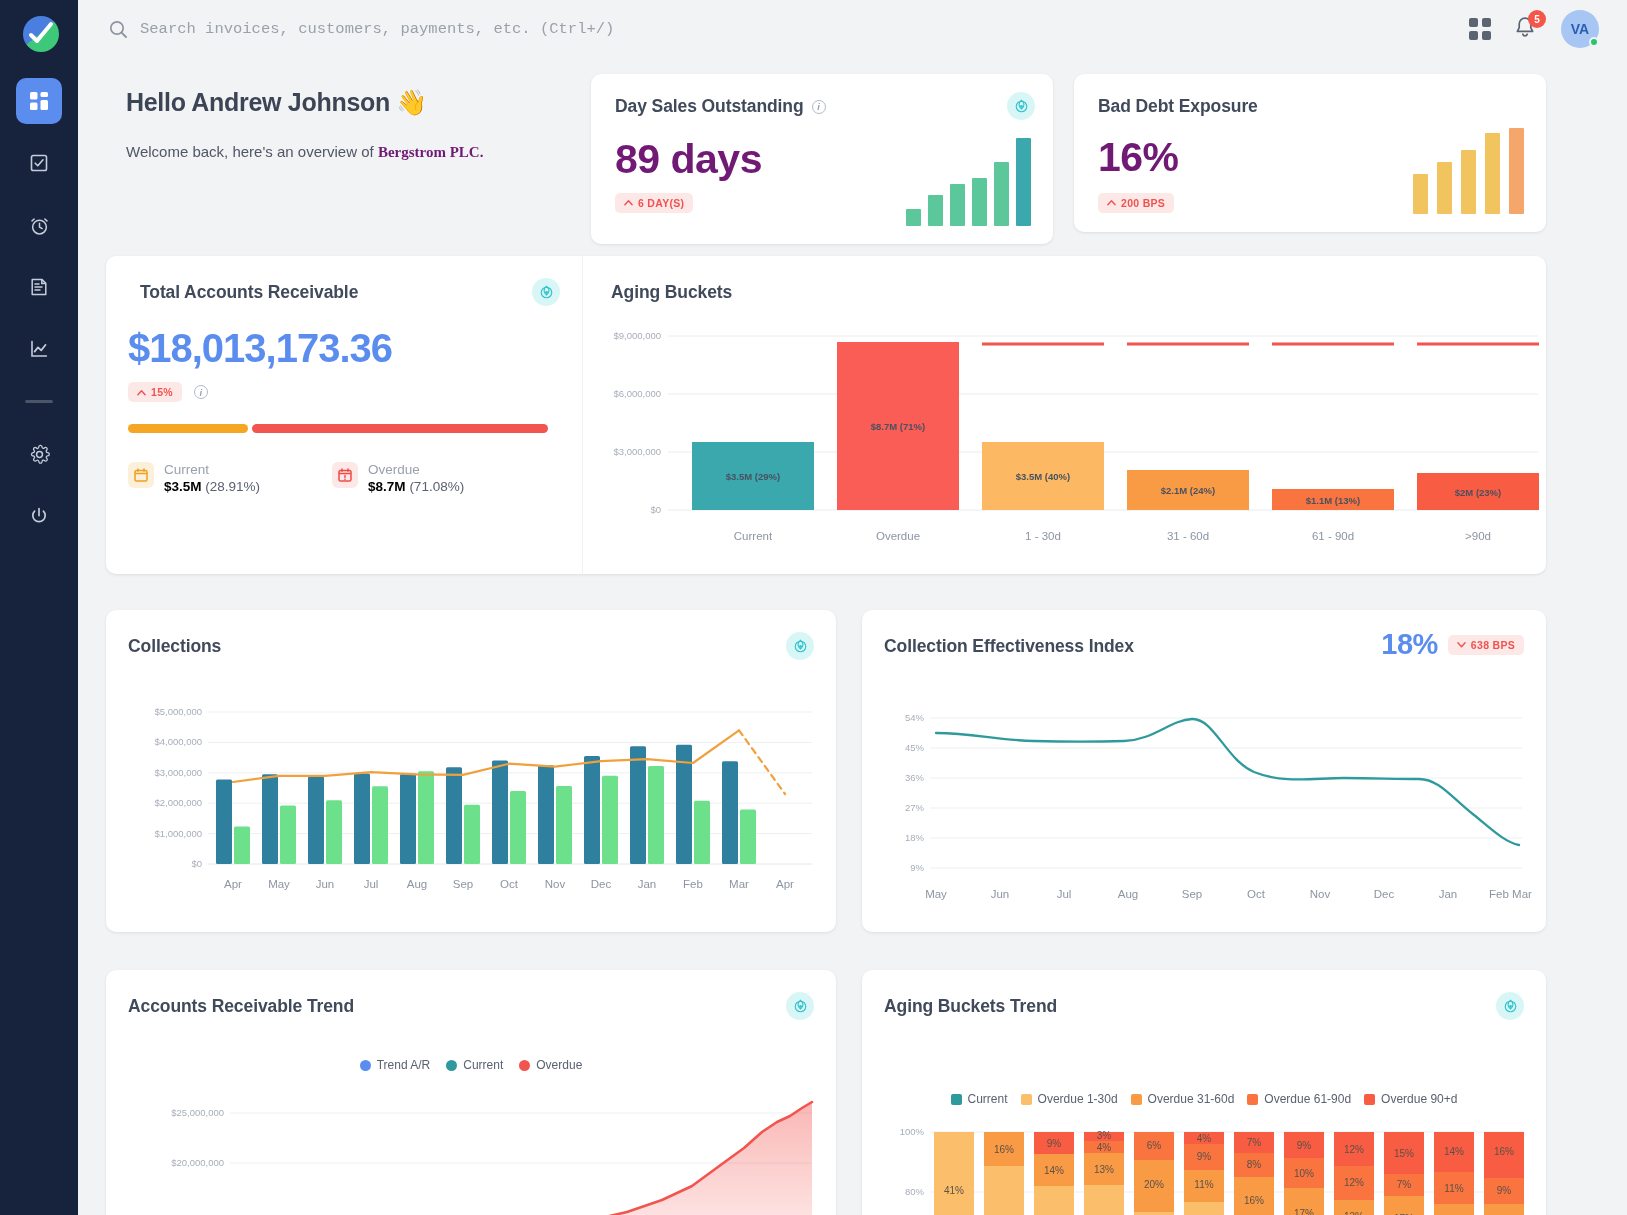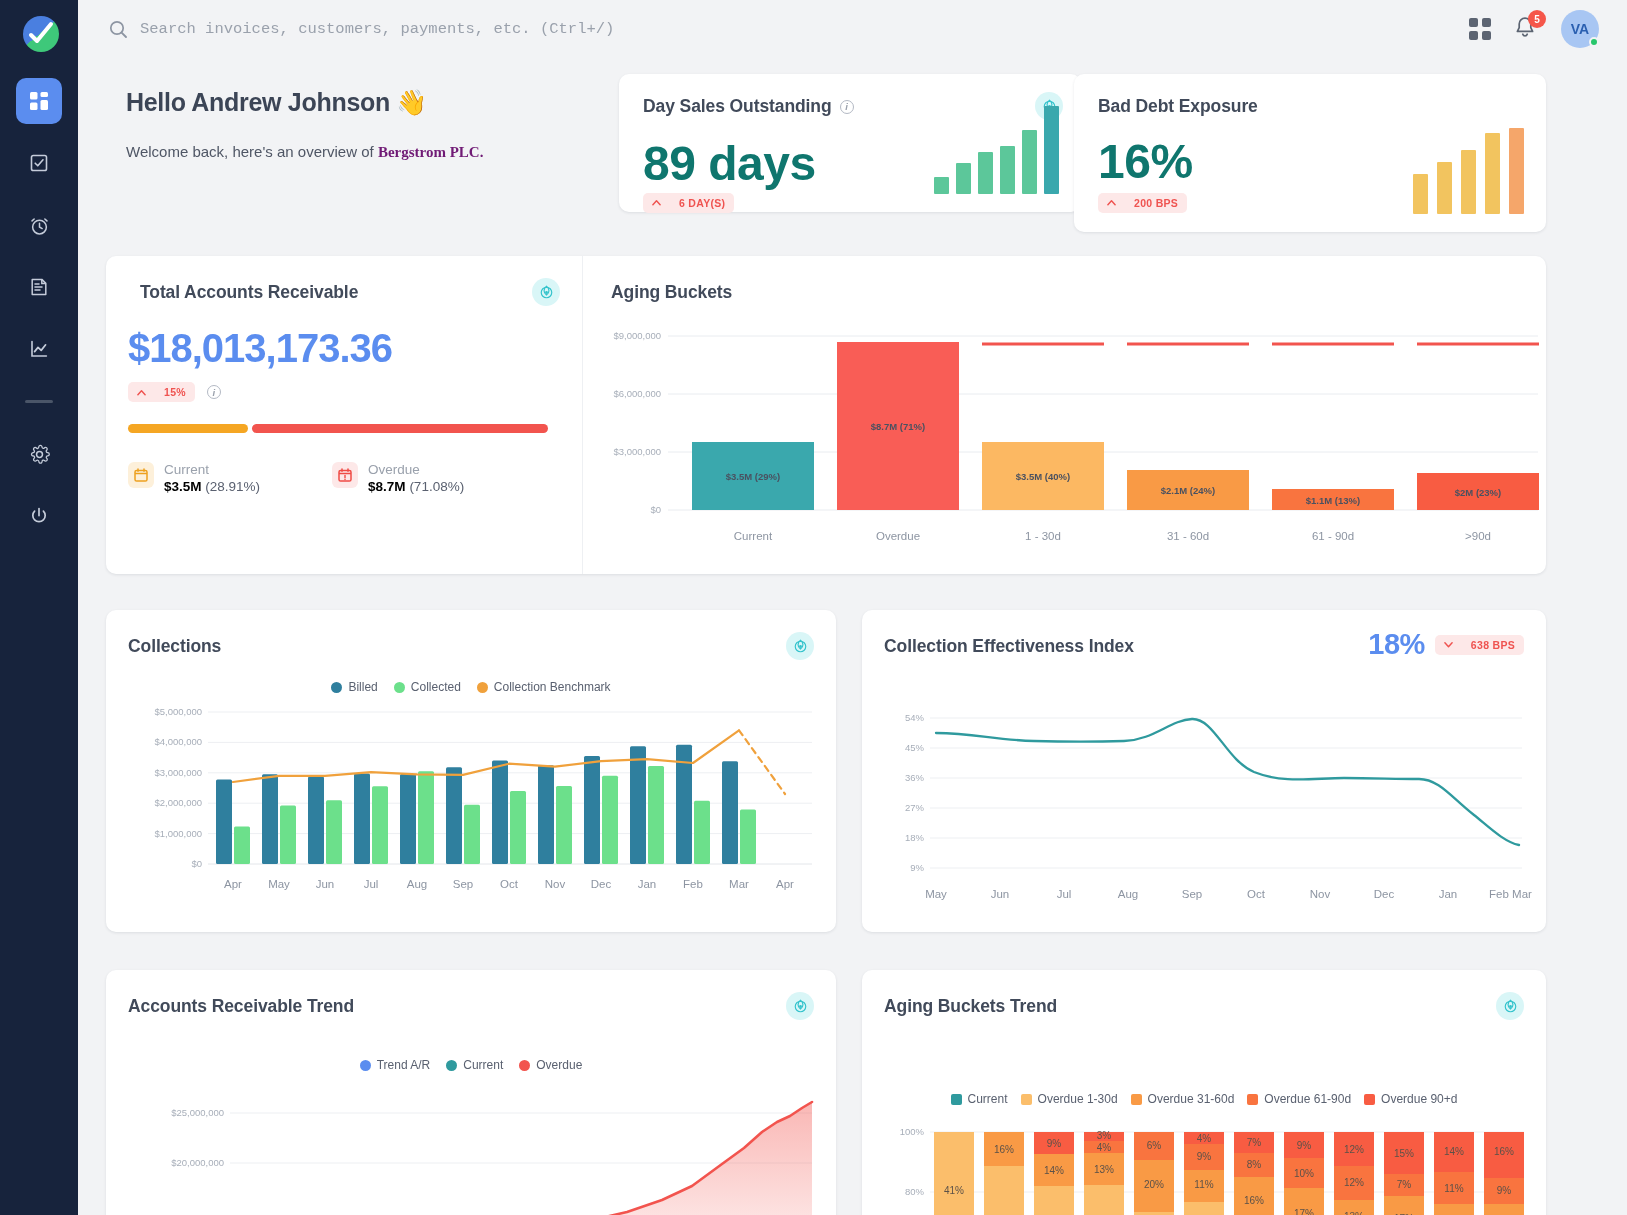--- a/index.html
+++ b/index.html
@@ -68,23 +68,23 @@
   }
 
   
   .content { position:absolute; left:78px; top:58px; right:0; bottom:0; padding: 0; }
   .card { background:#fff; border-radius: 10px; box-shadow: 0 1px 3px rgba(30,40,60,.10); position:absolute; }
   .card-title { font-size: 17.5px; font-weight: 700; color:#414a5a; letter-spacing:-0.1px; }
   .ai-badge {
     width: 28px; height: 28px; border-radius: 50%;
     background: #d9f6f7; display:flex; align-items:center; justify-content:center;
   }
-  .big-num { font-size: 48px; font-weight: 700; color:#0f766e; letter-spacing:-0.5px; }
+  .big-num { font-size: 41px; font-weight: 700; color:#701a75; letter-spacing:-0.5px; }
   .pill {
-    display:inline-flex; align-items:center; gap:18px;
+    display:inline-flex; align-items:center; gap:5px;
     background:#fde8e8; color:#ef5350; font-size:10.5px; font-weight:700;
     padding: 4px 9px; border-radius: 5px; letter-spacing: .3px;
   }
   .info-i {
     display:inline-flex; align-items:center; justify-content:center;
     width: 14px; height: 14px; border-radius:50%; border:1.3px solid #b3b9c4;
     color:#9aa1ac; font-size:9.5px; font-style: italic; font-weight: 700; vertical-align: middle;
   }
 
   
@@ -216,21 +216,21 @@
 
 <div class="content">
 
   <div class="hello">
     <h1>Hello Andrew Johnson 👋</h1>
     <p>
       <span>Welcome back, here's an overview of </span><b>Bergstrom PLC.</b>
     </p>
   </div>
 
-  <div class="card" style="left:513px; top:16px; width:462px; height:138px;margin-left:28px;">
+  <div class="card" style="left:513px; top:16px; width:462px; height:170px;">
     <div style="position:absolute; left:24px; top:22px; display:flex; align-items:center; gap:8px;">
       <span class="card-title">Day Sales Outstanding</span>
       <span class="info-i">i</span>
     </div>
     <div class="ai-badge" style="position:absolute; right:18px; top:18px;">
       <svg width="15" height="15" viewBox="0 0 16 16">
           <path d="M8 1.4c1.6 1.2 2.6 2.9 2.6 4.6S9.6 9.4 8 10.6C6.4 9.4 5.4 7.7 5.4 6S6.4 2.6 8 1.4z" fill="none" stroke="#35c3cc" stroke-width="1.25"></path>
           <circle cx="8" cy="8" r="5.6" fill="none" stroke="#35c3cc" stroke-width="1.25"></circle>
           <circle cx="8" cy="8" r="1.5" fill="#35c3cc"></circle>
         </svg>
@@ -403,34 +403,20 @@
   <div class="card" style="left:28px; top:552px; width:730px; height:322px;">
     <div class="card-title" style="position:absolute; left:22px; top:26px;">Collections</div>
     <div class="ai-badge" style="position:absolute; right:22px; top:22px;">
       <svg width="15" height="15" viewBox="0 0 16 16">
           <path d="M8 1.4c1.6 1.2 2.6 2.9 2.6 4.6S9.6 9.4 8 10.6C6.4 9.4 5.4 7.7 5.4 6S6.4 2.6 8 1.4z" fill="none" stroke="#35c3cc" stroke-width="1.25"></path>
           <circle cx="8" cy="8" r="5.6" fill="none" stroke="#35c3cc" stroke-width="1.25"></circle>
           <circle cx="8" cy="8" r="1.5" fill="#35c3cc"></circle>
         </svg>
     </div>
 
-    <div class="chart-legend" style="position:absolute; left:0; right:0; top:70px;">
-      <span class="li">
-        <span class="sw" style="background:#2f7f9e;"></span>
-        <span>Billed</span>
-      </span>
-      <span class="li">
-        <span class="sw" style="background:#6ce08b;"></span>
-        <span>Collected</span>
-      </span>
-      <span class="li">
-        <span class="sw" style="background:#f0a13c;"></span>
-        <span>Collection Benchmark</span>
-      </span>
-    </div>
 
     <svg width="700" height="200" viewBox="0 0 700 200" style="position:absolute; left:16px; top:92px;">
 
       <g>
         <line x1="86" y1="10" x2="690" y2="10" stroke="#edeff2"></line>
         <line x1="86" y1="40.4" x2="690" y2="40.4" stroke="#edeff2"></line>
         <line x1="86" y1="70.8" x2="690" y2="70.8" stroke="#edeff2"></line>
         <line x1="86" y1="101.2" x2="690" y2="101.2" stroke="#edeff2"></line>
         <line x1="86" y1="131.6" x2="690" y2="131.6" stroke="#edeff2"></line>
         <line x1="86" y1="162" x2="690" y2="162" stroke="#e3e6ea"></line>

